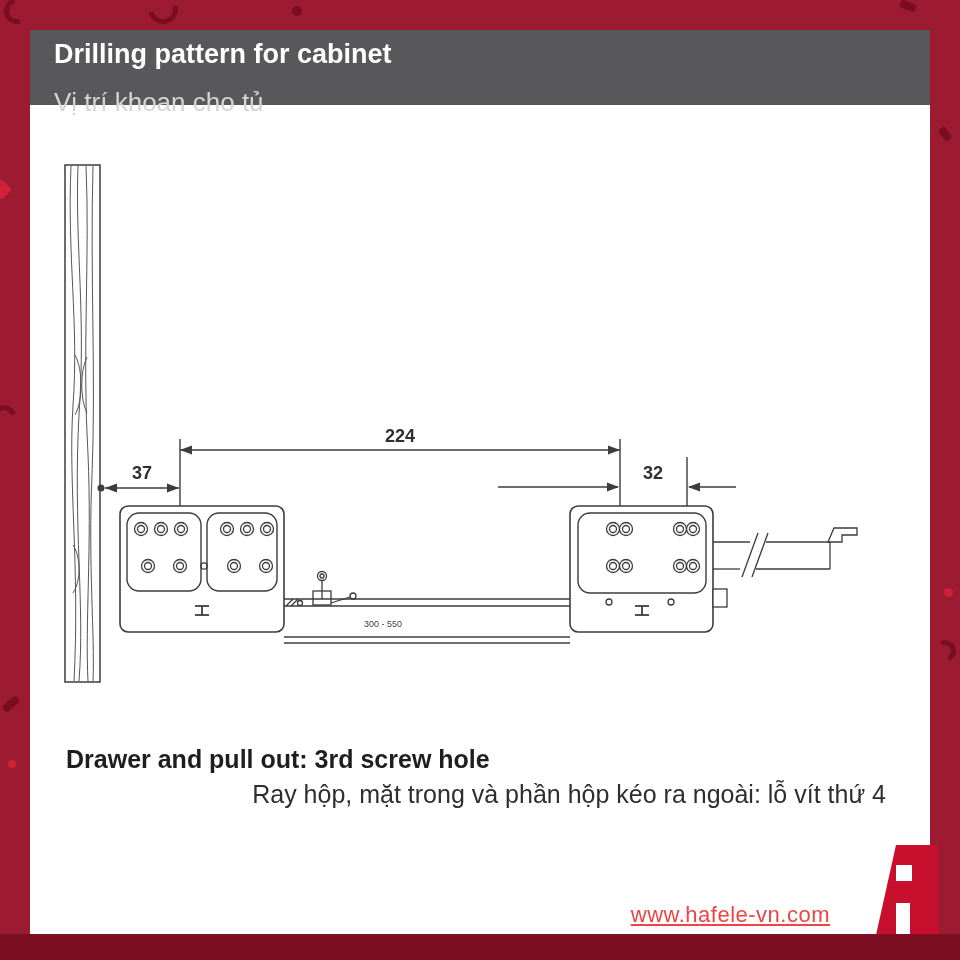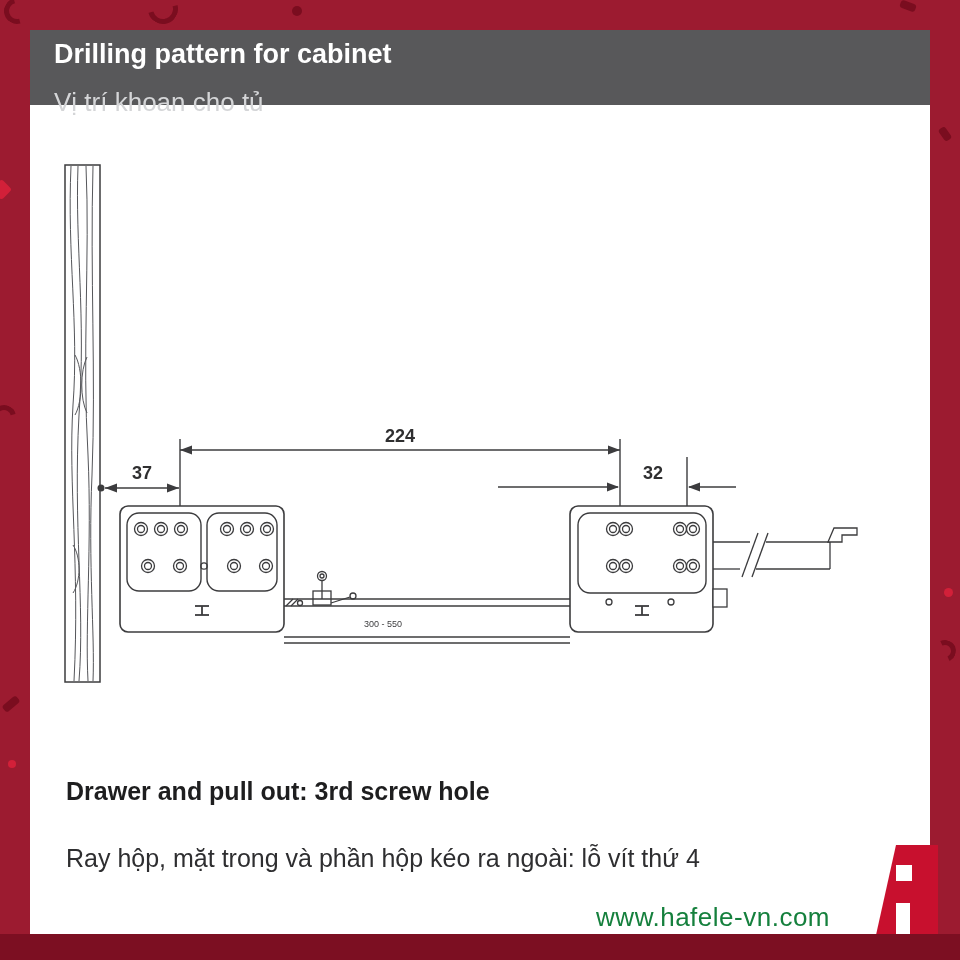--- a/index.html
+++ b/index.html
@@ -16,25 +16,25 @@
 
   .panel { position:absolute; left:30px; top:30px; width:900px; height:904px; background:#FFFFFF; }
 
   .hdr { position:absolute; left:0; top:0; width:900px; height:75px; background:#58585A; padding:9px 0 0 24px; }
   .hdr-title { color:#FFFFFF; font-size:27px; font-weight:bold; line-height:30px; }
   .hdr-sub { color:#D4D5D7; font-size:26px; font-weight:normal; line-height:30px; margin-top:18px; }
 
   .drawing { position:absolute; left:0; top:75px; width:900px; height:640px; }
 
   .notes { position:absolute; left:36px; top:712px; width:820px; }
-  .notes p { font-size:25px; line-height:35px; color:#1E1E1F;margin-top:32px; }
+  .notes p { font-size:25px; line-height:35px; color:#1E1E1F; }
   .notes p.b { font-weight:bold; }
-  .notes p.r { font-weight:normal; color:#2E2E30; }
-
-  .website { position:absolute; top:872px; right:100px; font-size:26px; letter-spacing:0.5px; color:#15803d; }
+  .notes p.r { font-weight:normal; color:#2E2E30;text-align:right; }
+
+  .website { position:absolute; top:872px; right:100px; font-size:22px; letter-spacing:0.5px; color:#ef4444;text-decoration:underline; }
 
   .logo { position:absolute; left:832px; top:813px; width:76px; height:92px; }
 
   .bottom-bar { position:absolute; left:0; bottom:0; width:960px; height:26px; background:#7C0F22; z-index:10; }
 
   svg text { font-family:"Liberation Sans","DejaVu Sans",sans-serif; }
 </style>
 </head>
 <body>
 

